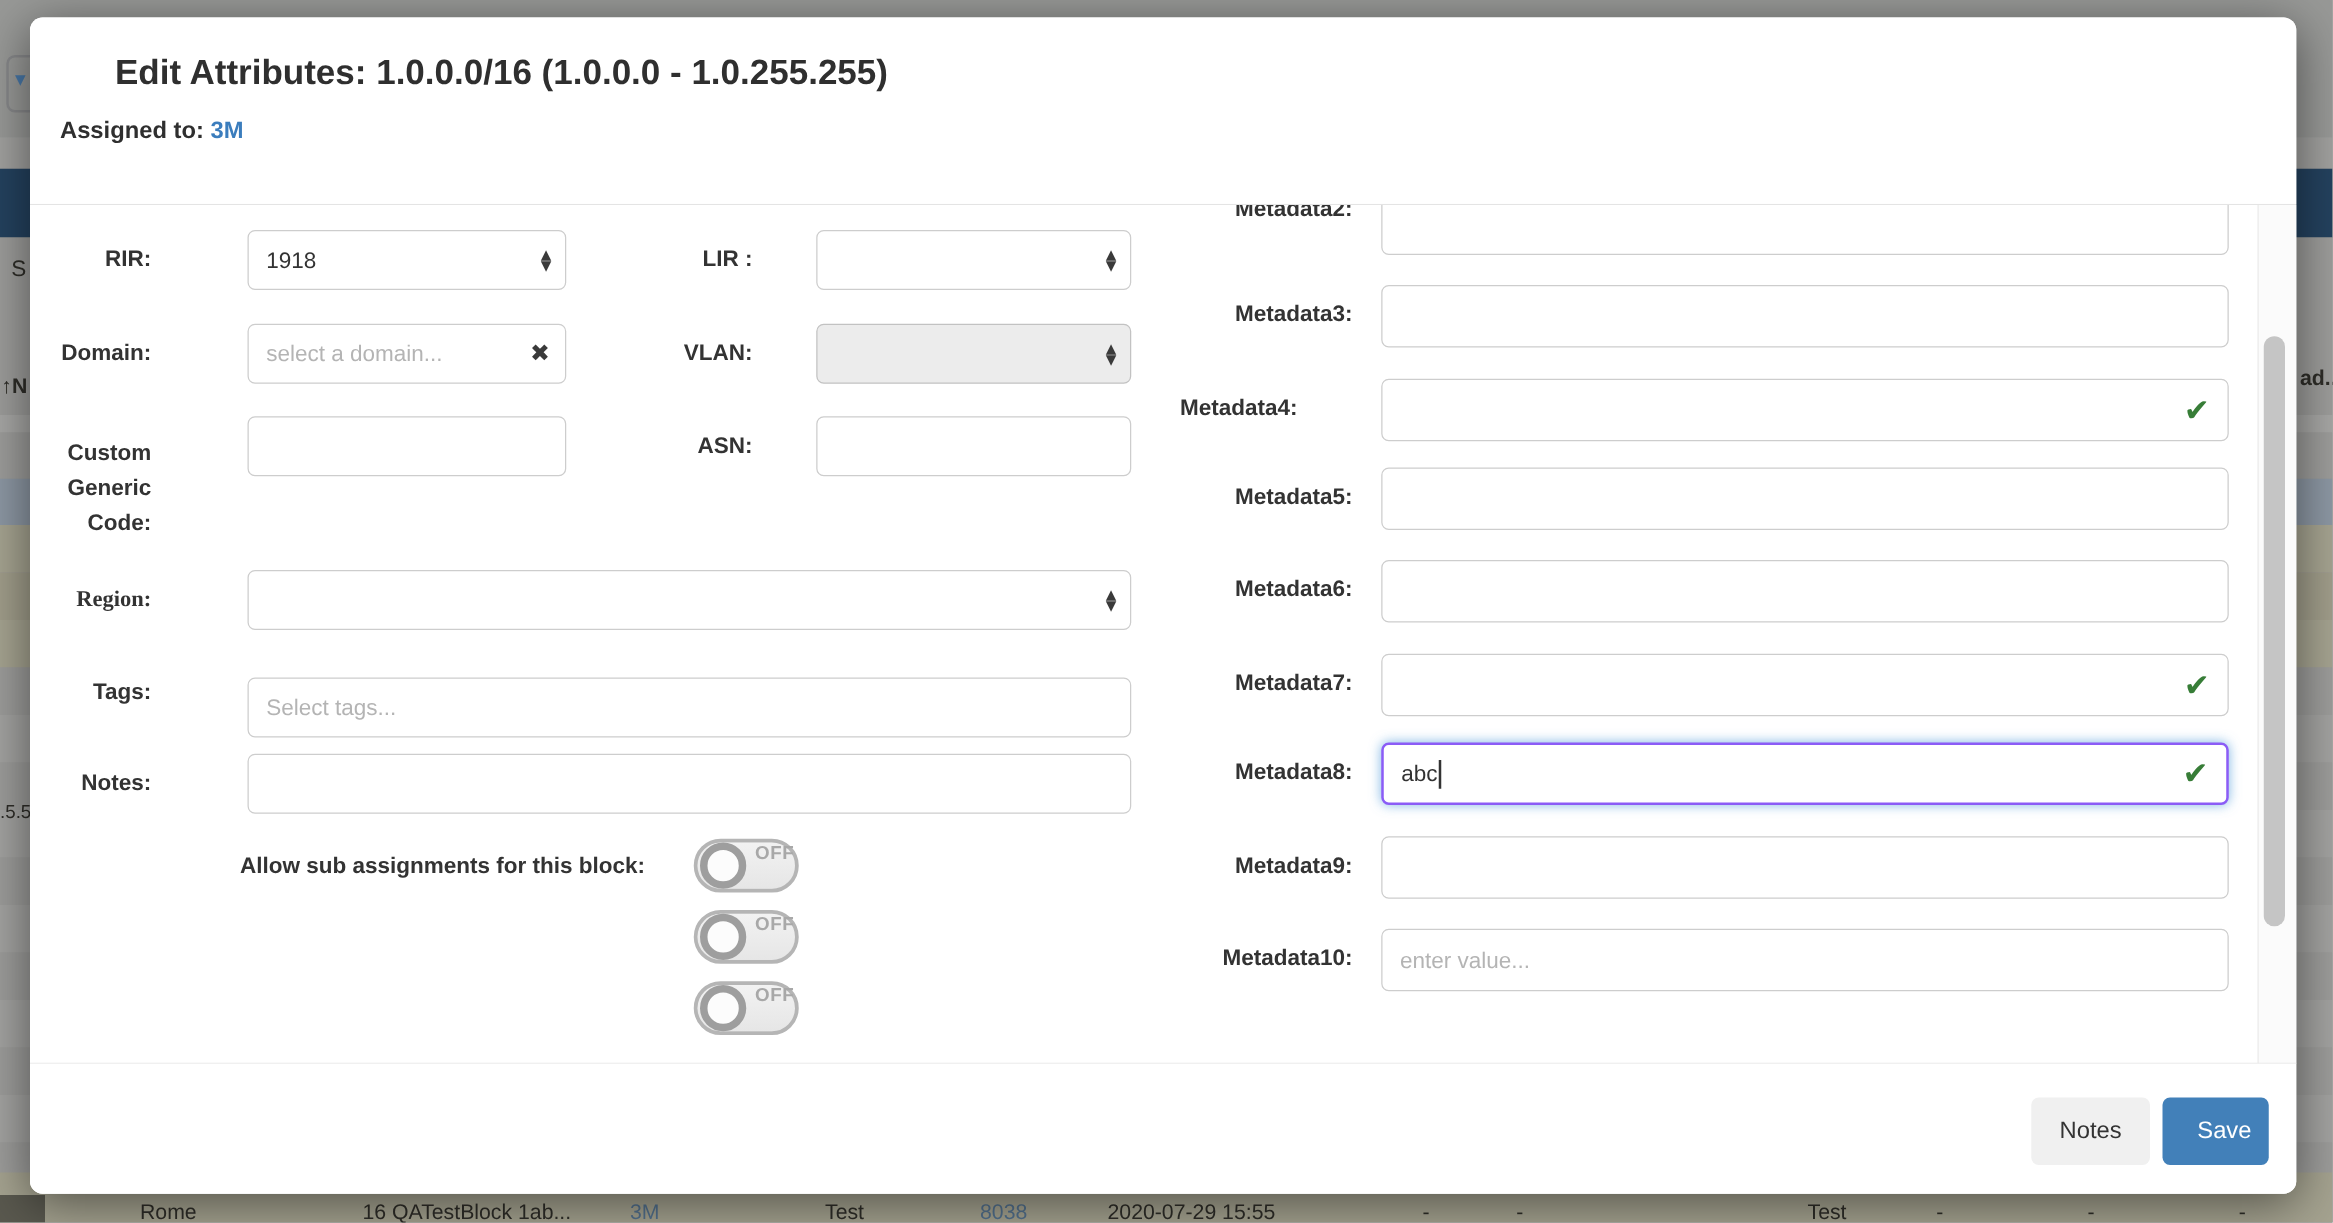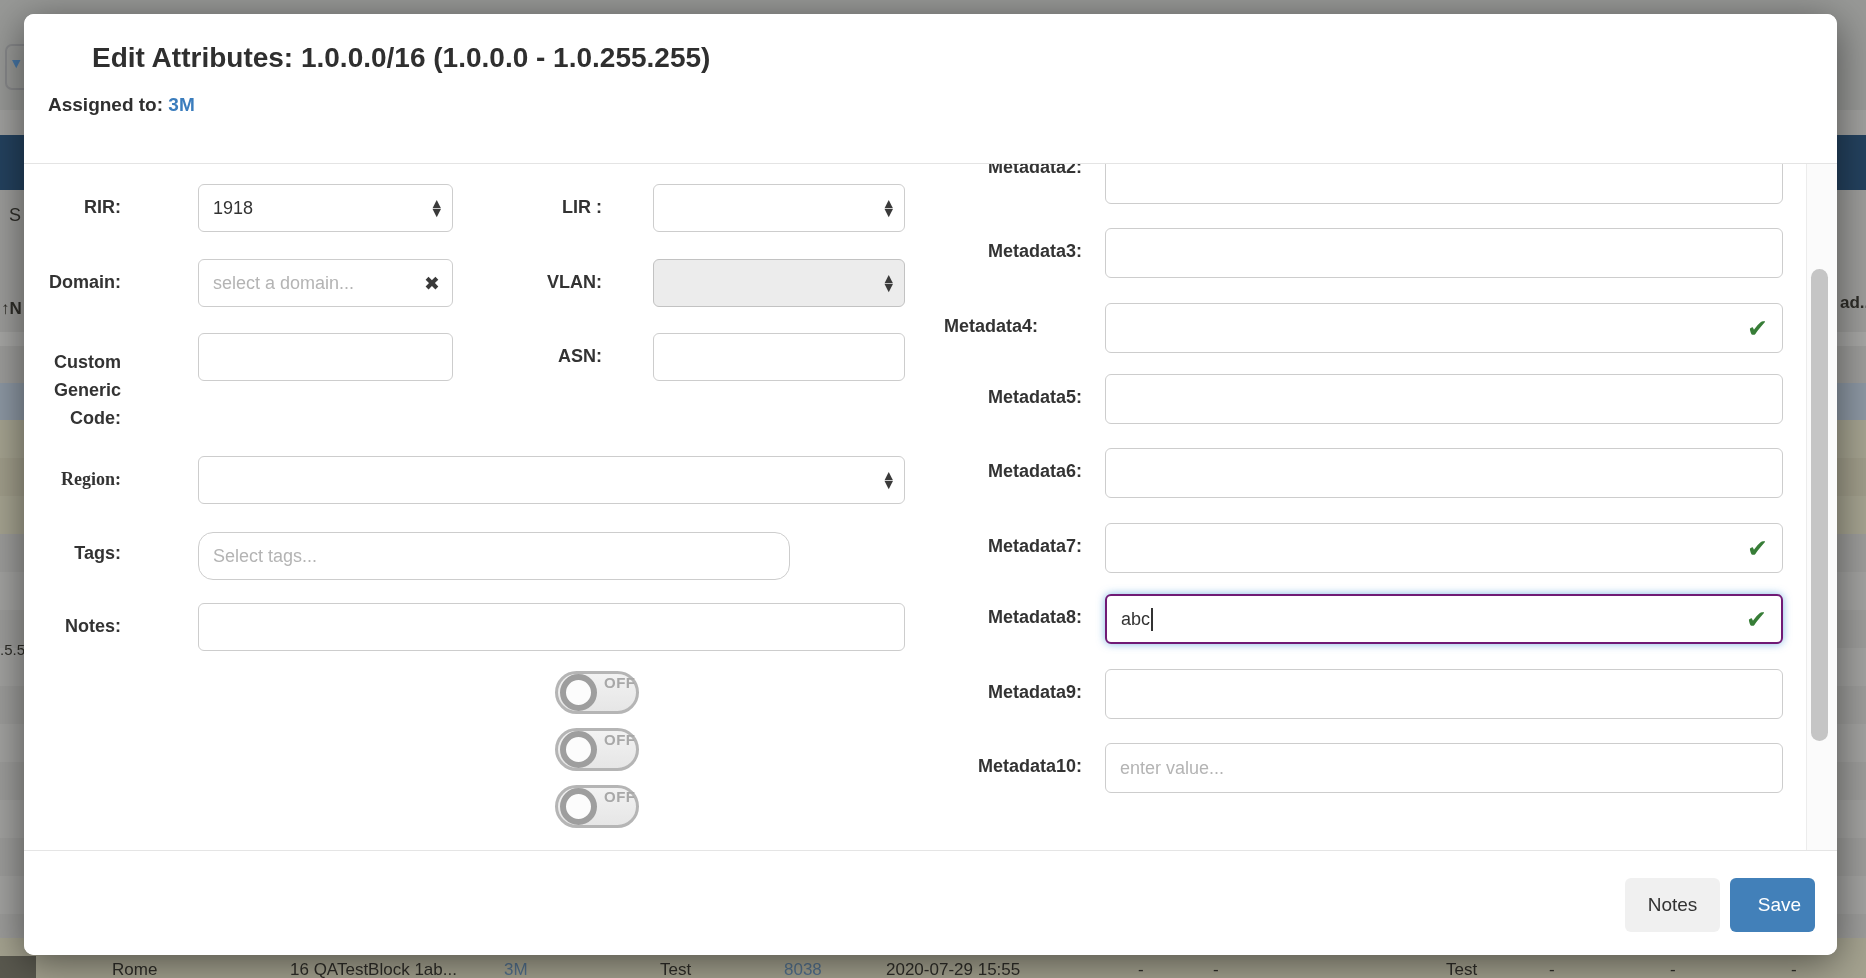--- a/index.html
+++ b/index.html
@@ -31,21 +31,21 @@
             box-sizing:border-box;display:flex;align-items:center;padding:0 14px;font-size:18px;color:#333;}
   .sel{padding-right:34px;}
   .sel.disabled{background:#ececec;border-color:#c2c2c2;}
   .placeholder{color:#b4b4b4;}
   .arrows{position:absolute;right:11px;top:50%;transform:translateY(-50%);display:flex;flex-direction:column;
           align-items:center;font-family:"DejaVu Sans",sans-serif;font-size:11px;line-height:9px;color:#3a3a3a;}
   .clear-x{position:absolute;right:12px;top:50%;transform:translateY(-50%);font-size:19px;color:#3a3a3a;
            font-family:"DejaVu Sans",sans-serif;cursor:pointer;}
   .check{position:absolute;right:14px;top:50%;transform:translateY(-50%);font-size:25px;color:#377d37;
          font-family:"DejaVu Sans",sans-serif;font-weight:bold;}
-  .inp.focused{border:2px solid #701a75;box-shadow:0 0 9px rgba(90,160,220,.75);}
+  .inp.focused{border:2px solid #8b5cf6;box-shadow:0 0 9px rgba(90,160,220,.75);}
   .text-cursor{display:inline-block;width:2px;height:23px;background:#333;margin-left:1px;vertical-align:middle;}
 
   .toggle{position:absolute;width:84px;height:43px;border:3px solid #b5b5b5;border-radius:22px;
           background:linear-gradient(#f2f2f2,#e6e6e6);box-sizing:border-box;display:flex;align-items:flex-start;cursor:pointer;}
   .knob{width:25px;height:25px;border:6px solid #9e9e9e;background:#fcfcfc;border-radius:50%;margin-left:2px;box-sizing:content-box;}
   .off-text{font-size:15px;font-weight:bold;color:#a8a8a8;margin-left:7px;letter-spacing:.5px;}
 
   .scroll-track{position:absolute;right:0;top:0;width:30px;height:687px;background:#fbfbfb;border-left:1px solid #ececec;}
   .scroll-thumb{position:absolute;right:9px;top:105px;width:17px;height:472px;border-radius:9px;background:#c5c5c5;}
 
@@ -159,27 +159,28 @@
 
       <div class="lbl" style="left:0;width:97px;top:305px;font-family:Liberation Serif, serif;">Region:</div>
       <div class="sel" style="left:174px;width:707px;top:292px;">
         <span class="arrows">
           <span>▲</span>
             <span>▼</span>
         </span>
       </div>
 
       <div class="lbl" style="left:0;width:97px;top:379px;">Tags:</div>
-      <div class="inp" style="left:174px;width:592px;top:368px;border-radius:15px;">
+      <div class="inp" style="left:174px;width:707px;top:378px;">
         <span class="placeholder">Select tags...</span>
       </div>
 
       <div class="lbl" style="left:0;width:97px;top:452px;">Notes:</div>
       <div class="inp" style="left:174px;width:707px;top:439px;"></div>
 
+      <div class="lbl" style="left:100px;width:392px;top:518px;">Allow sub assignments for this block:</div>
       <div class="toggle" style="left:531px;top:507px;">
         <span class="knob"></span>
         <span class="off-text">OFF</span>
       </div>
       <div class="toggle" style="left:531px;top:564px;">
         <span class="knob"></span>
         <span class="off-text">OFF</span>
       </div>
       <div class="toggle" style="left:531px;top:621px;">
         <span class="knob"></span>

